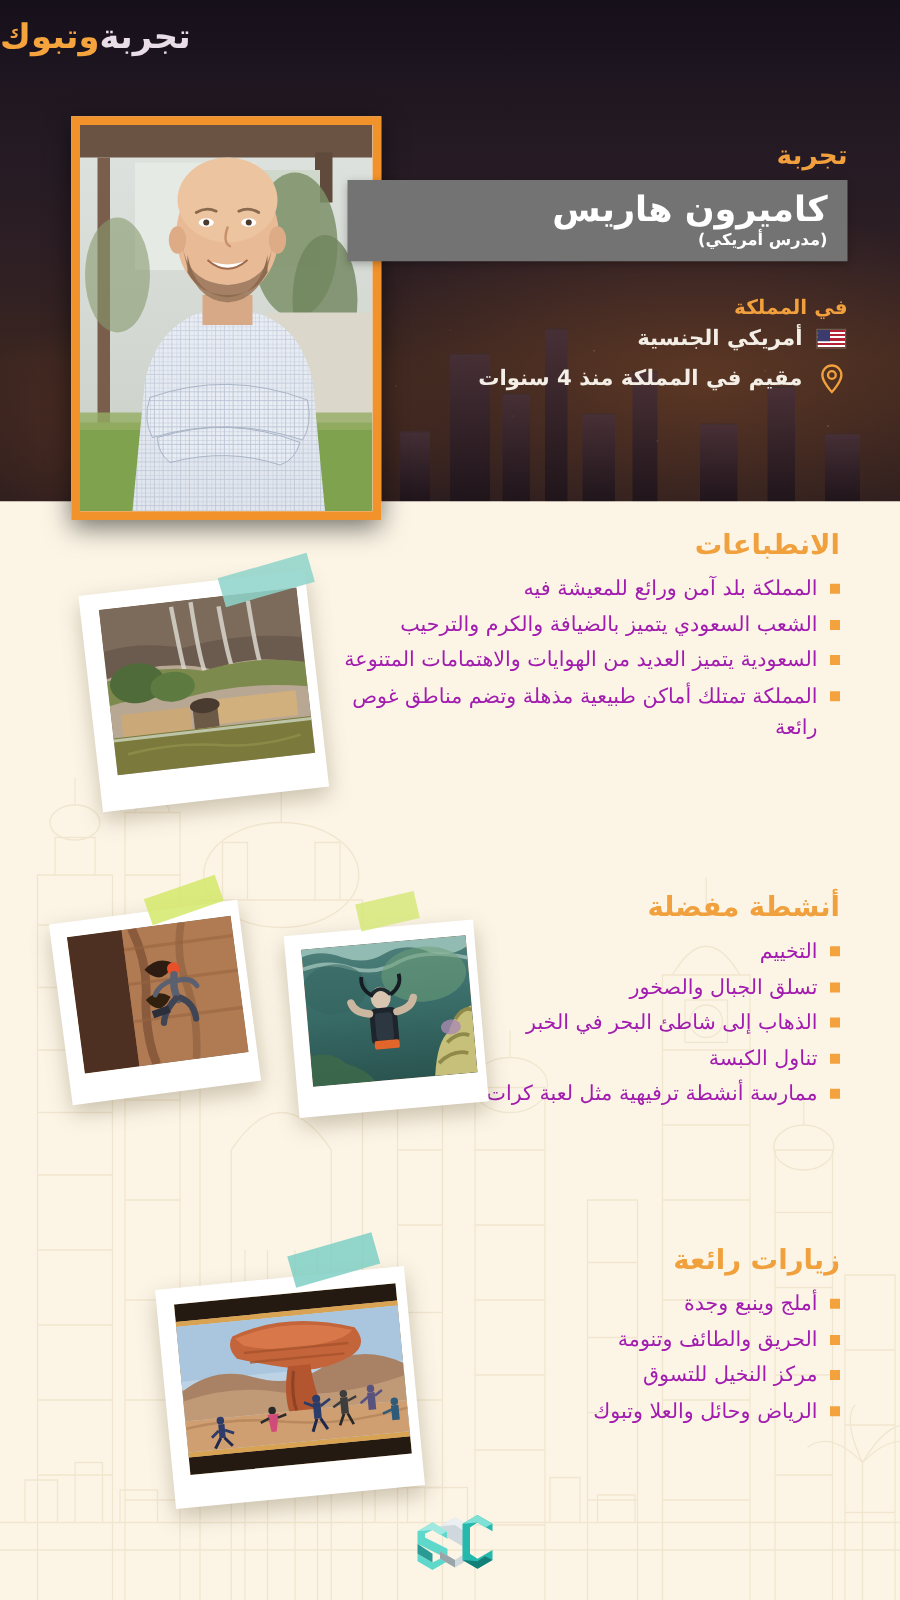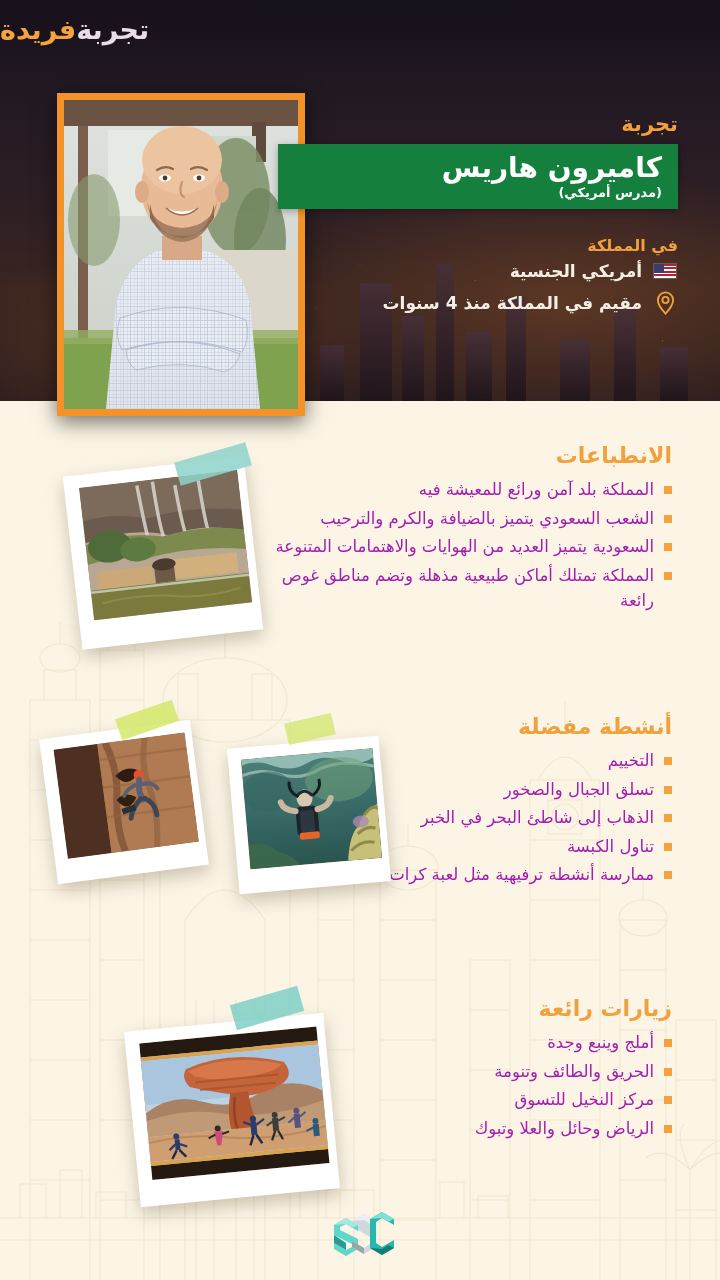--- a/index.html
+++ b/index.html
@@ -65,21 +65,21 @@
   }
   .portrait-photo{ position:absolute; inset:0; overflow:hidden; }
 
   
   .hero-info{
     position:absolute; right:42px; top:112px; width:400px;
     text-align:right; direction:rtl; z-index:20;
   }
   .exp-label{ font-size:21px; font-weight:bold; color:#F2A03E; line-height:1.2; }
   .name-banner{
-    margin-top:7px; background:#15803d; padding:8px 16px 9px 16px;
+    margin-top:7px; background:#737373; padding:8px 16px 9px 16px;
     box-shadow:0 2px 7px rgba(0,0,0,.3);
   }
   .name-banner .nm{ font-size:28px; font-weight:bold; color:#ffffff; line-height:1.15; letter-spacing:.3px;}
   .name-banner .role{ font-size:13px; font-weight:bold; color:#ffffff; margin-top:1px; }
   .in-kingdom{ margin-top:27px; font-size:16px; color:#F2A03E; font-weight:600;}
   .hero-facts{ margin-top:5px; }
   .fact-row{
     display:flex; align-items:center; justify-content:flex-start;
     gap:10px; margin-bottom:10px; direction:rtl;
   }
@@ -99,21 +99,21 @@
   }
   .sec-list{ list-style:none; }
   .sec-list li{
     position:relative; font-size:16.5px; line-height:1.55; color:#a21caf;
     padding-right:18px; margin-bottom:3px; font-weight:500;
   }
   .sec-list li::before{
     content:""; position:absolute; right:0; top:9px;
     width:8px; height:8px; background:#F3A23E;
   }
-  .sec-impressions{ top:42px;  right:48px; width:400px; }
+  .sec-impressions{ top:23px;  right:48px; width:400px; }
   .sec-activities{ top:313px; right:48px; width:400px; }
   .sec-visits{     top:595px; right:48px; width:400px; }
 
   
   .polaroid{ position:absolute; background:#FFFFFF; box-shadow:0 7px 18px rgba(90,70,40,.30); z-index:10; }
   .polaroid .inner{ overflow:hidden; position:absolute; background:#8a7a60; }
   .tape{ position:absolute; opacity:.85; z-index:12; }
 
   #pol1{ left:72px; top:466px; width:182px; height:174px; transform:rotate(-6.5deg); padding:10px; }
   #pol1 .inner{ left:15px; top:13px; right:8px; bottom:28px; }
@@ -201,21 +201,21 @@
     <div class="hero-tower" style="left:436px; height:138px; width:18px;"></div>
     <div class="hero-tower" style="left:466px; height:70px; width:26px;"></div>
     <div class="hero-tower" style="left:506px; height:104px; width:20px;"></div>
     <div class="hero-tower" style="left:560px; height:62px; width:30px;"></div>
     <div class="hero-tower" style="left:614px; height:92px; width:22px;"></div>
     <div class="hero-tower" style="left:660px; height:54px; width:28px;"></div>
     <div class="hero-tower" style="left:320px; height:56px; width:24px;"></div>
   </div>
 
   <div class="header-title">
-    <span class="t-light">تجربة</span><span class="t-accent">فريدة</span>
+    <span class="t-light">تجربة</span><span class="t-accent">وتبوك</span>
   </div>
 
   <div class="portrait-frame">
     <div class="portrait-photo">
       <svg viewBox="0 0 234 309" preserveAspectRatio="xMidYMid slice" style="width:100%;height:100%;display:block">
         <defs>
           <linearGradient id="pSky" x1="0" y1="0" x2="0" y2="1">
             <stop offset="0" stop-color="#dfe3e0"></stop>
               <stop offset="1" stop-color="#c9cfc6"></stop>
           </linearGradient>

